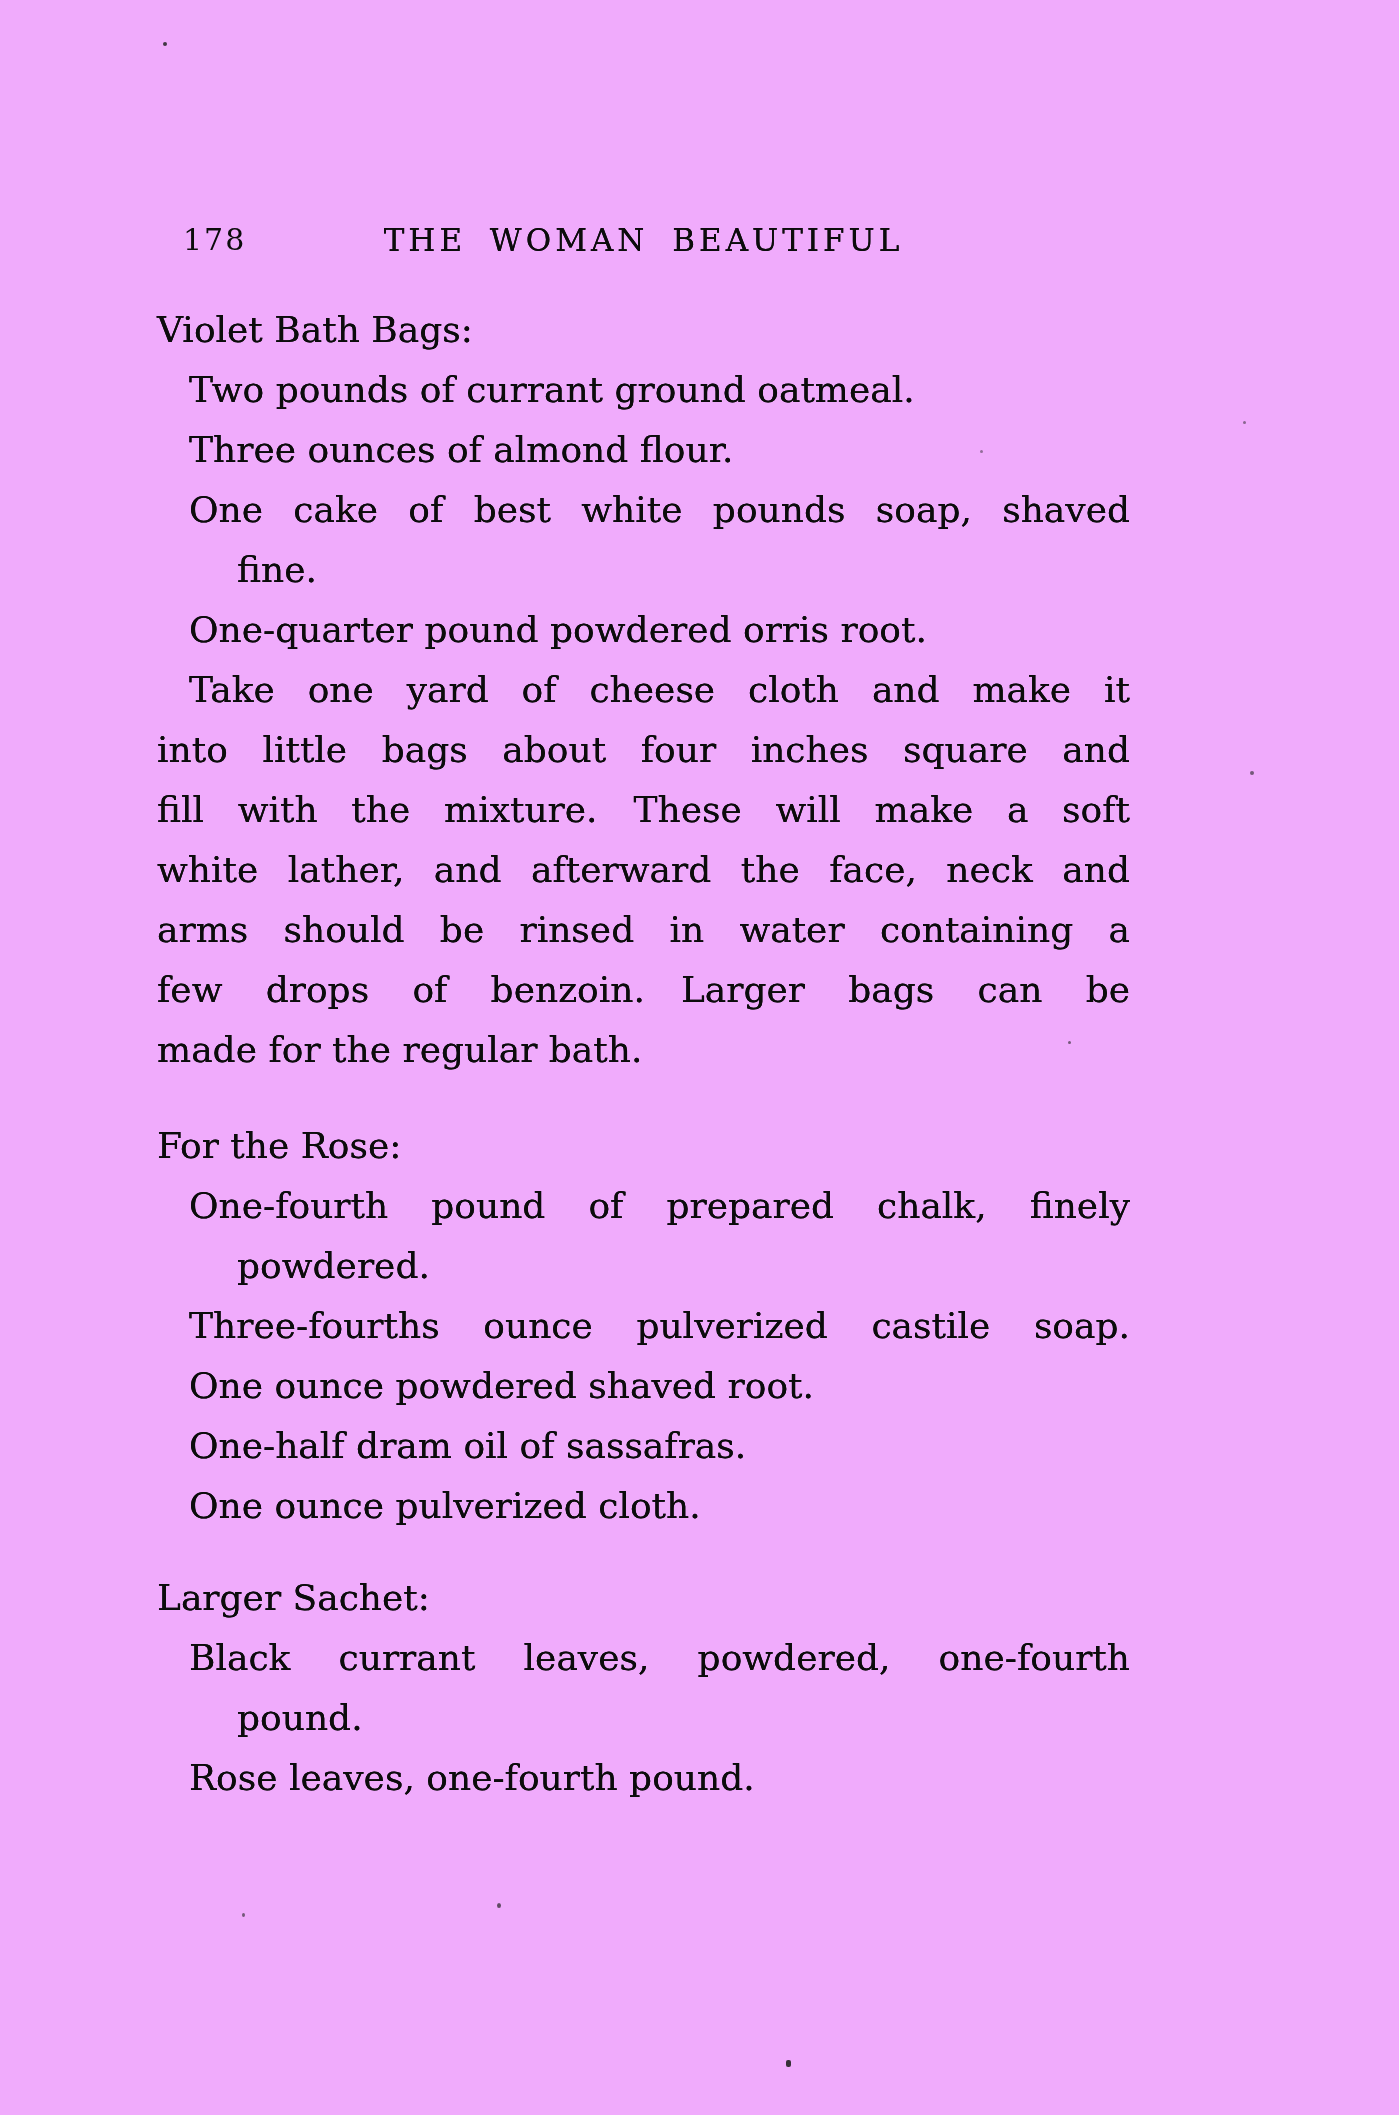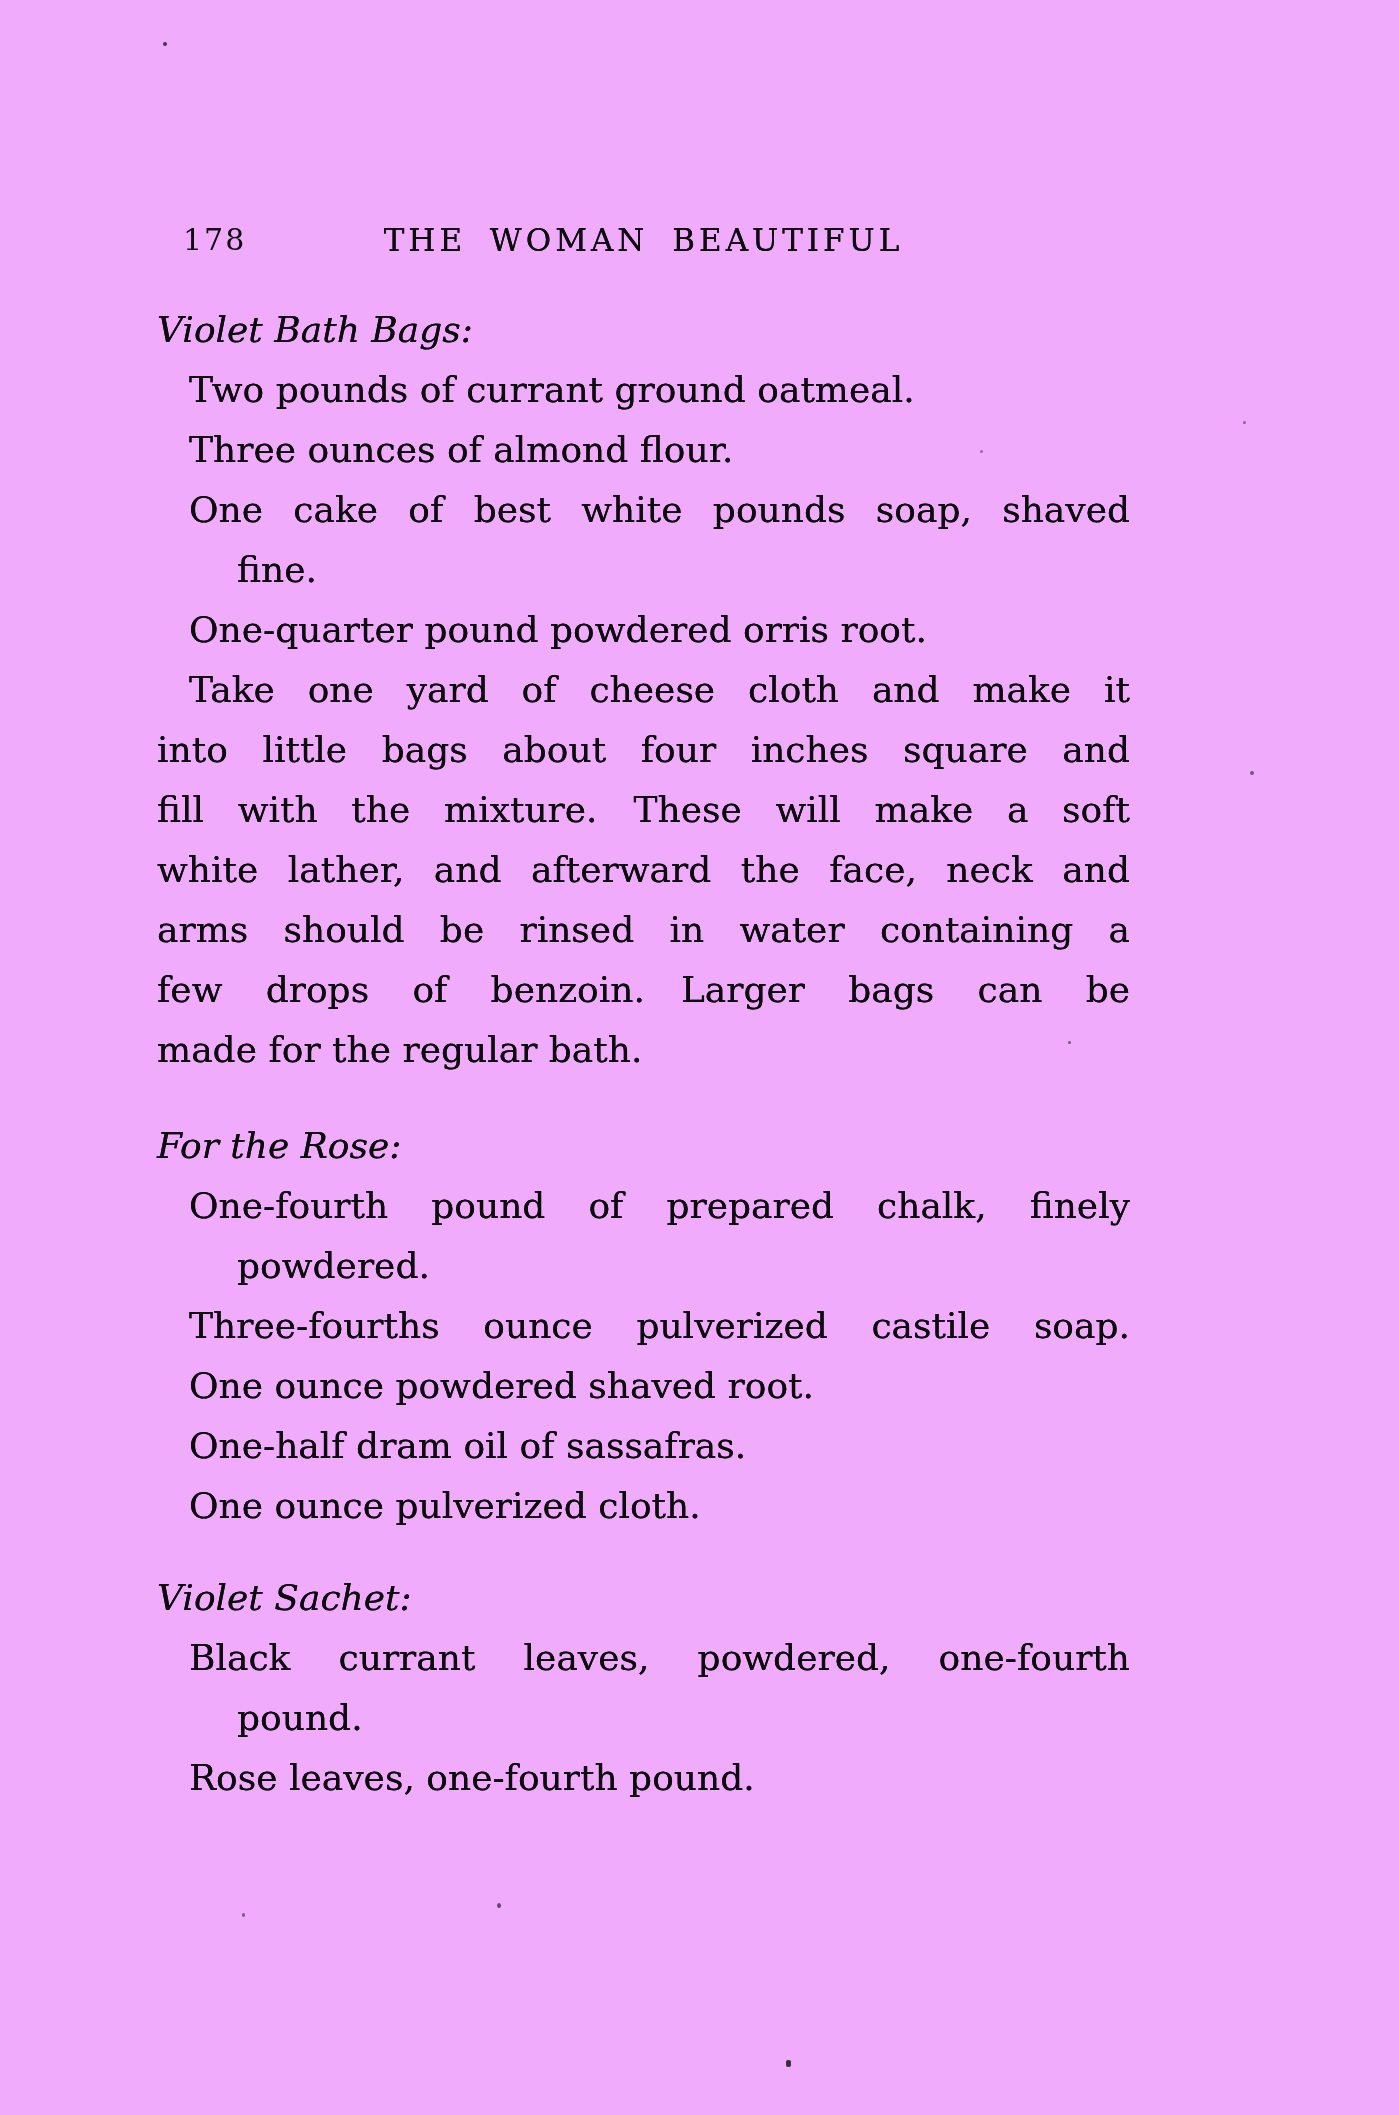--- a/index.html
+++ b/index.html
@@ -25,21 +25,21 @@
     letter-spacing:4px; word-spacing:10px;
     text-shadow:0 0 0.6px #0c0c0c;
   }
   
   .content {
     position:absolute; left:157px; top:300px; width:973px;
     font-size:36px; line-height:60px;
     text-shadow:0 0 0.5px #0c0c0c;
   }
   .line { display:block; height:60px; white-space:nowrap; }
-  .h   { padding-left:0;font-style:italic; }
+  .h   { padding-left:0; }
   .mt1 { margin-top:36px; }
   .mt2 { margin-top:32px; }
   .ind  { padding-left:32px; }   
   .ind2 { padding-left:80px; }   
   .j { text-align:justify; text-align-last:justify; }
   
   .spk { position:absolute; background:#222; border-radius:50%; }
   .s1 { left:163px;  top:42px;   width:4px; height:4px; opacity:.85; }
   .s2 { left:1243px; top:421px;  width:3px; height:3px; opacity:.5; }
   .s3 { left:980px;  top:450px;  width:3px; height:3px; opacity:.45; }
@@ -81,21 +81,21 @@
       <div class="line h mt1">For the Rose:</div>
       <div class="line ind j">One-fourth pound of prepared chalk, finely</div>
       <div class="line ind2">powdered.</div>
       <div class="line ind j">Three-fourths ounce pulverized castile soap.</div>
       <div class="line ind">One ounce powdered shaved root.</div>
       <div class="line ind">One-half dram oil of sassafras.</div>
       <div class="line ind">One ounce pulverized cloth.</div>
     </div>
 
     <div class="sec">
-      <div class="line h mt2">Violet Sachet:</div>
+      <div class="line h mt2">Larger Sachet:</div>
       <div class="line ind j">Black currant leaves, powdered, one-fourth</div>
       <div class="line ind2">pound.</div>
       <div class="line ind">Rose leaves, one-fourth pound.</div>
     </div>
 
   </div>
 
   <span class="spk s1"></span>
   <span class="spk s2"></span>
   <span class="spk s3"></span>

